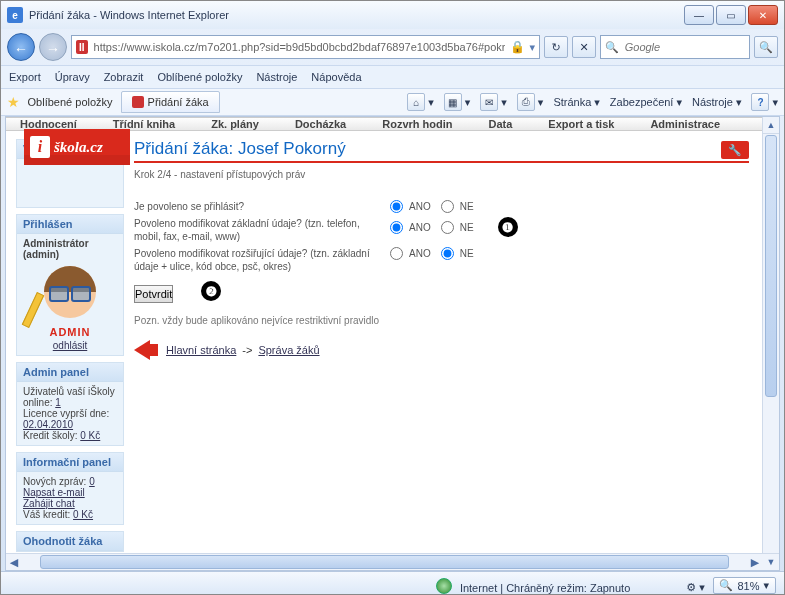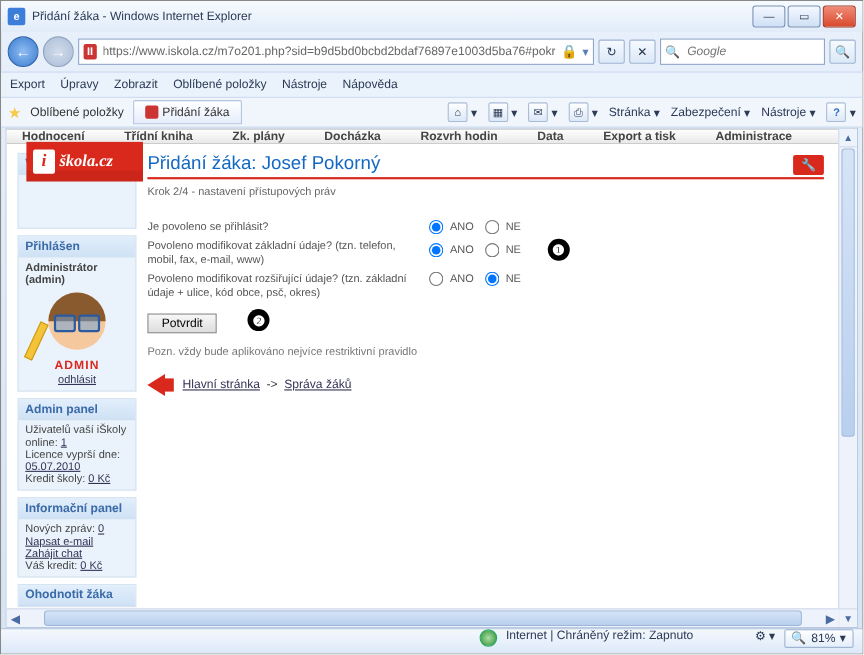--- a/index.html
+++ b/index.html
@@ -59,27 +59,27 @@
 .main{flex:1;position:relative}
 .pgtitle{color:#1268c4;font-size:17px;font-weight:normal;margin:0}
 .redbar{height:18px;width:28px;background:#d9291c;position:absolute;right:0;top:2px;border-radius:2px;display:flex;align-items:center;justify-content:center;color:#fff;font-size:11px}
 hr.red{border:none;border-top:2px solid #d9291c;margin:2px 0 6px}
 .step{color:#666;font-size:10px;margin-bottom:20px}
 .formrow{display:flex;align-items:flex-start;margin-bottom:4px}
 .formrow .lbl{width:250px;color:#555;font-size:10px;line-height:13px}
 .formrow .opts{display:flex;align-items:center;gap:4px;font-size:10px;color:#555}
 .formrow input[type=radio]{margin:0 2px 0 6px}
 .callout{width:20px;height:20px;border-radius:50%;background:#000;color:#fff;display:flex;align-items:center;justify-content:center;font-weight:bold;font-size:13px;margin-left:20px}
-.btn{border:1px solid #888;background:linear-gradient(#f7f7f7,#ddd);padding:2px 12px;font-size:11px;margin-top:6px}
+.btn{border:1px solid #888;background:linear-gradient(#f7f7f7,#ddd);padding:2px 0;font-size:11px;margin-top:6px}
 .note{color:#777;font-size:10px;margin-top:12px}
 .bcrumb{margin-top:14px;display:flex;align-items:center;gap:6px;font-size:11px}
 .bcrumb a{color:#335;text-decoration:underline}
 .redarrow{width:0;height:0;border-top:10px solid transparent;border-bottom:10px solid transparent;border-right:16px solid #d9291c}
 .redarrow-stem{width:8px;height:12px;background:#d9291c;margin-right:2px}
-.statusbar{height:22px;background:linear-gradient(#f4f8fe,#dde9f8);border-top:1px solid #b7c8e0;display:flex;align-items:flex-start;padding:0 8px;gap:8px;color:#2b3a55;font-size:11px}
+.statusbar{height:22px;background:linear-gradient(#f4f8fe,#dde9f8);border-top:1px solid #b7c8e0;display:flex;align-items:flex-end;padding:0 8px;gap:8px;color:#2b3a55;font-size:11px}
 .statusbar .spacer{flex:1}
 .statusbar .globe{width:14px;height:14px;border-radius:50%;background:radial-gradient(#a8e0a8,#2d8a2d);border:1px solid #2a6}
 .zoom{border:1px solid #9fb4d1;padding:1px 6px;border-radius:2px;background:linear-gradient(#fff,#e4eefb);display:flex;align-items:center;gap:4px}
 </style>
 </head>
 <body>
 
 <div class="window">
 
   <div class="titlebar">
@@ -193,21 +193,21 @@
                   <div class="pencil"></div>
               </div>
               <div class="adminlabel">ADMIN</div>
               <div style="text-align:center;margin-top:2px"><a href="#">odhlásit</a></div>
             </div>
           </div>
           <div class="panel">
             <h4>Admin panel</h4>
             <div class="body">
               <span>Uživatelů vaší iŠkoly online: </span><a href="#">1</a><br>
-              <span>Licence vyprší dne: </span><a href="#">05.07.2010</a><br>
+              <span>Licence vyprší dne: </span><a href="#">02.04.2010</a><br>
               <span>Kredit školy: </span><a href="#">0 Kč</a>
             </div>
           </div>
           <div class="panel">
             <h4>Informační panel</h4>
             <div class="body">
               <span>Nových zpráv: </span><a href="#">0</a><br>
               <a href="#">Napsat e-mail</a><br>
               <a href="#">Zahájit chat</a><br>
               <span>Váš kredit: </span><a href="#">0 Kč</a>

